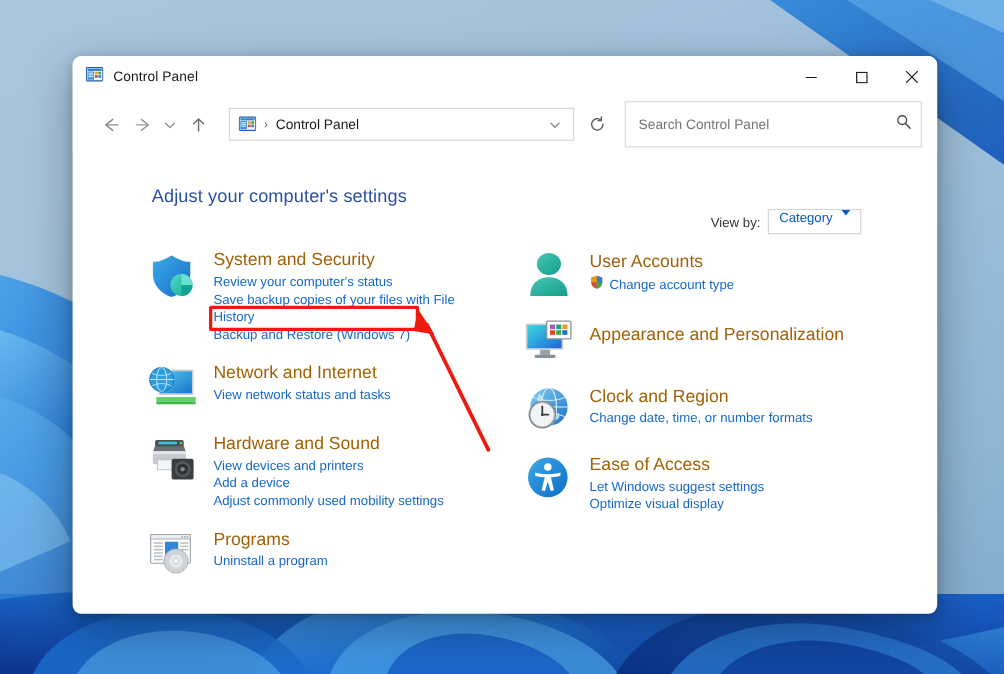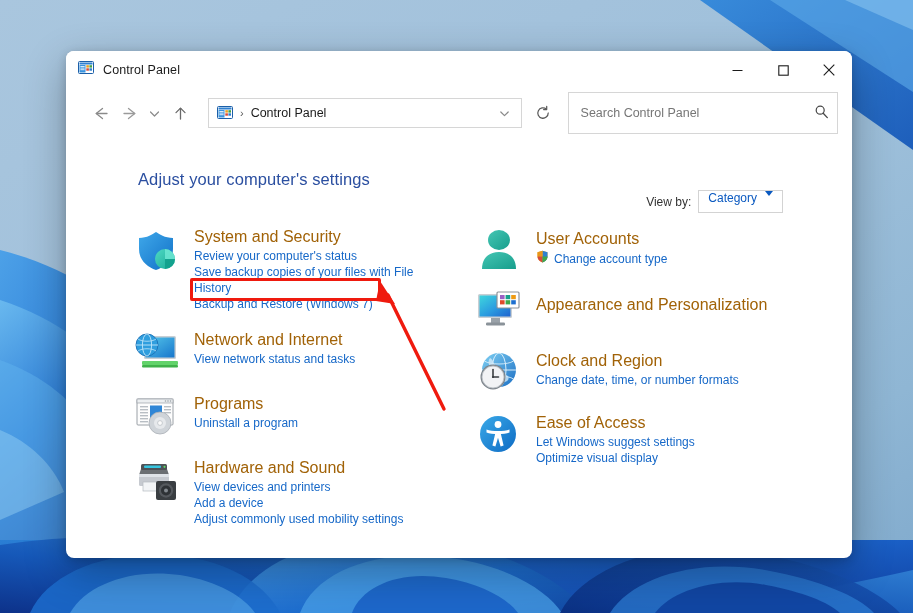--- a/index.html
+++ b/index.html
@@ -483,20 +483,44 @@
               </svg>
             </div>
             <div class="cat-body">
               <span class="cat-title">Network and Internet</span>
               <span class="cat-link">View network status and tasks</span>
             </div>
           </div>
 
           <div class="cat-item" style="margin-top:14px;">
             <div class="cat-icon">
+              <svg width="46" height="42" viewBox="0 0 46 42">
+                <path d="M7 9 L33 9 L35 15 L5 15 Z" fill="#6b6f73"></path>
+                <rect x="7" y="4" width="26" height="6" rx="1.5" fill="#4e5256"></rect>
+                <rect x="10" y="5.5" width="17" height="2.4" rx="1" fill="#36c6e0"></rect>
+                <circle cx="30.5" cy="6.8" r="1.1" fill="#5fdc62"></circle>
+                <rect x="5" y="14" width="30" height="12" rx="1.5" fill="#c6cad0"></rect>
+                <rect x="9" y="22" width="22" height="9" fill="#f2f4f6" stroke="#b5bac0" stroke-width="0.7"></rect>
+                <rect x="5" y="14" width="30" height="3" fill="#dfe3e8"></rect>
+                <rect x="22" y="21" width="20" height="19" rx="2" fill="#3a3e42"></rect>
+                <circle cx="32" cy="30.5" r="7.2" fill="#55595e"></circle>
+                <circle cx="32" cy="30.5" r="5" fill="#2e3236"></circle>
+                <circle cx="32" cy="30.5" r="2" fill="#82888e"></circle>
+              </svg>
+            </div>
+            <div class="cat-body">
+              <span class="cat-title">Hardware and Sound</span>
+              <span class="cat-link">View devices and printers</span>
+              <span class="cat-link">Add a device</span>
+              <span class="cat-link" style="max-width:260px;">Adjust commonly used mobility settings</span>
+            </div>
+          </div>
+
+          <div class="cat-item" style="margin-top:14px;">
+            <div class="cat-icon">
               <svg width="46" height="40" viewBox="0 0 46 40">
                 <rect x="3" y="3" width="36" height="26" rx="1" fill="#fdfdfd" stroke="#9aa0a6" stroke-width="1"></rect>
                 <rect x="3" y="3" width="36" height="4" fill="#eceff1" stroke="#9aa0a6" stroke-width="0.7"></rect>
                 <circle cx="31.5" cy="5" r="0.8" fill="#9aa0a6"></circle>
                 <circle cx="34" cy="5" r="0.8" fill="#9aa0a6"></circle>
                 <circle cx="36.5" cy="5" r="0.8" fill="#9aa0a6"></circle>
                 <g fill="#b8bec4">
                   <rect x="6" y="10" width="8" height="1.4"></rect>
                     <rect x="6" y="13" width="8" height="1.4"></rect>
                   <rect x="6" y="16" width="8" height="1.4"></rect>
@@ -512,44 +536,20 @@
                 <circle cx="26" cy="27" r="11" fill="none" stroke="#a9afb5" stroke-width="0.8"></circle>
                 <circle cx="26" cy="27" r="6" fill="#e6e9ec"></circle>
                 <circle cx="26" cy="27" r="2.4" fill="#fbfbfb" stroke="#b5bac0" stroke-width="0.7"></circle>
               </svg>
             </div>
             <div class="cat-body">
               <span class="cat-title">Programs</span>
               <span class="cat-link">Uninstall a program</span>
             </div>
           </div>
-
-          <div class="cat-item" style="margin-top:14px;">
-            <div class="cat-icon">
-              <svg width="46" height="42" viewBox="0 0 46 42">
-                <path d="M7 9 L33 9 L35 15 L5 15 Z" fill="#6b6f73"></path>
-                <rect x="7" y="4" width="26" height="6" rx="1.5" fill="#4e5256"></rect>
-                <rect x="10" y="5.5" width="17" height="2.4" rx="1" fill="#36c6e0"></rect>
-                <circle cx="30.5" cy="6.8" r="1.1" fill="#5fdc62"></circle>
-                <rect x="5" y="14" width="30" height="12" rx="1.5" fill="#c6cad0"></rect>
-                <rect x="9" y="22" width="22" height="9" fill="#f2f4f6" stroke="#b5bac0" stroke-width="0.7"></rect>
-                <rect x="5" y="14" width="30" height="3" fill="#dfe3e8"></rect>
-                <rect x="22" y="21" width="20" height="19" rx="2" fill="#3a3e42"></rect>
-                <circle cx="32" cy="30.5" r="7.2" fill="#55595e"></circle>
-                <circle cx="32" cy="30.5" r="5" fill="#2e3236"></circle>
-                <circle cx="32" cy="30.5" r="2" fill="#82888e"></circle>
-              </svg>
-            </div>
-            <div class="cat-body">
-              <span class="cat-title">Hardware and Sound</span>
-              <span class="cat-link">View devices and printers</span>
-              <span class="cat-link">Add a device</span>
-              <span class="cat-link" style="max-width:260px;">Adjust commonly used mobility settings</span>
-            </div>
-          </div>
         </div>
 
         <div class="cat-col right">
 
           <div class="cat-item" style="margin-bottom:14px;">
             <div class="cat-icon">
               <svg width="46" height="44" viewBox="0 0 46 44">
                 <defs>
                   <linearGradient id="usrg" x1="0" y1="0" x2="1" y2="1">
                     <stop offset="0%" stop-color="#45c6b4"></stop>

